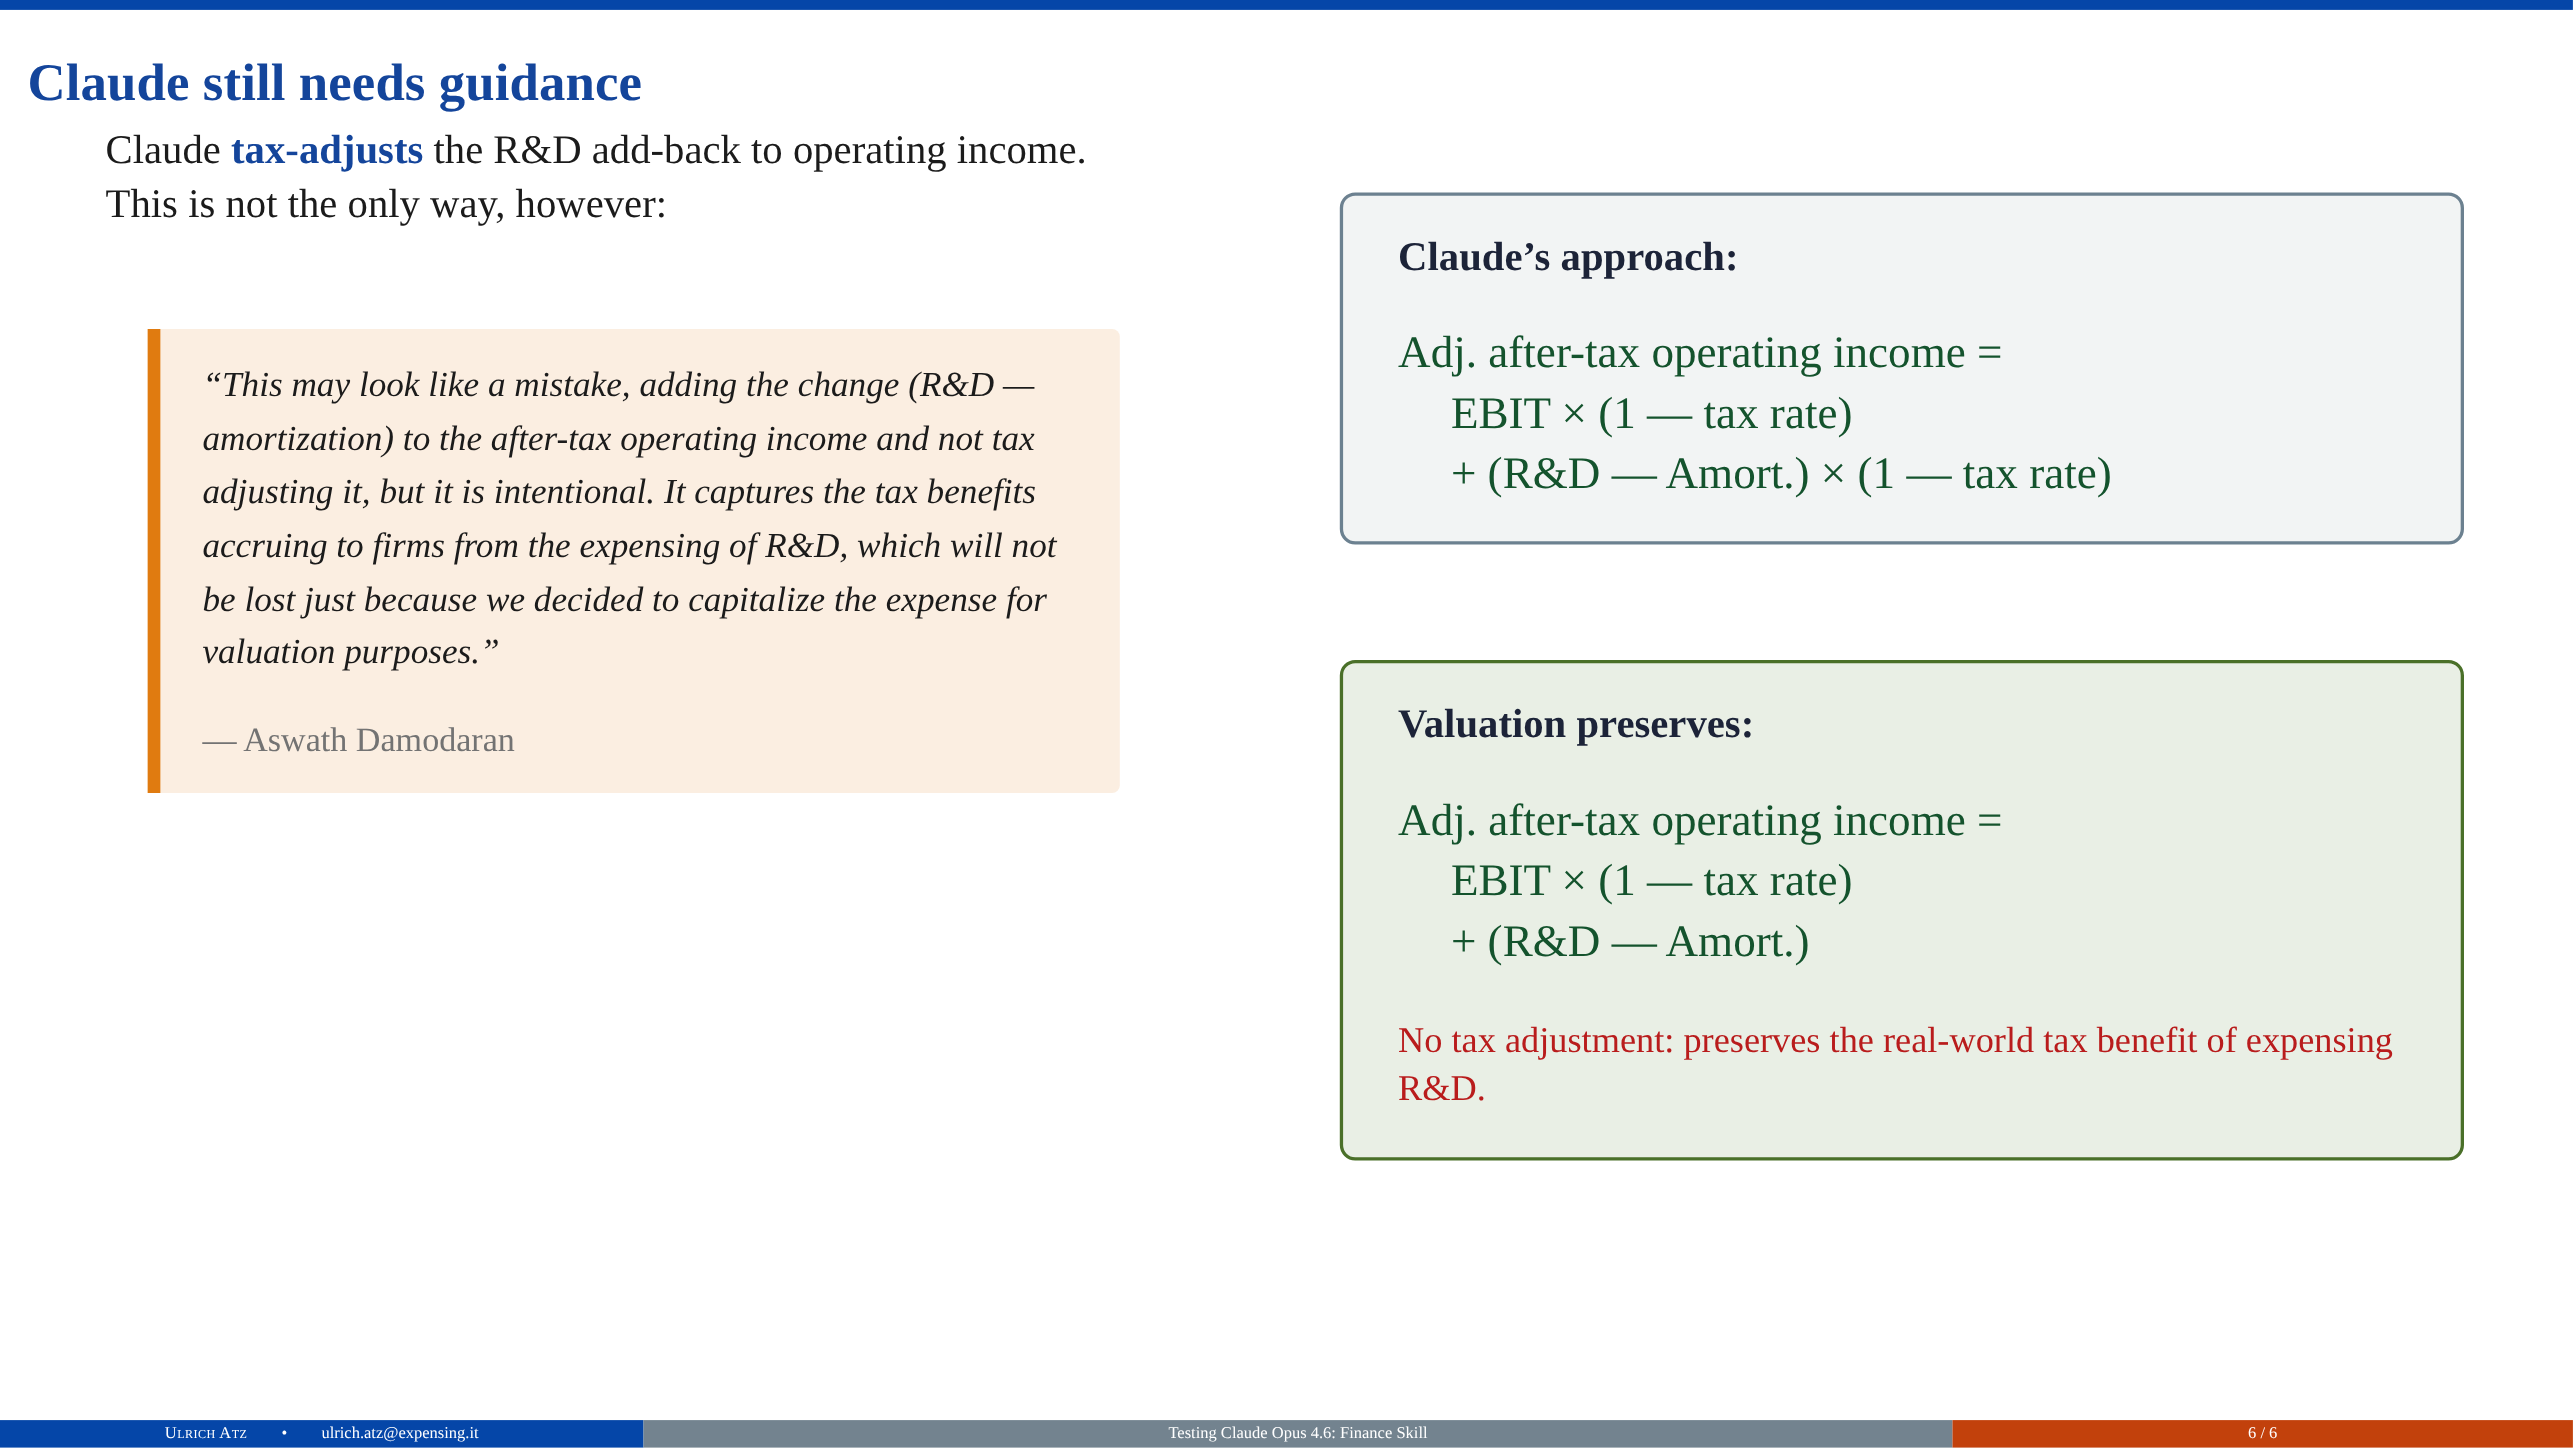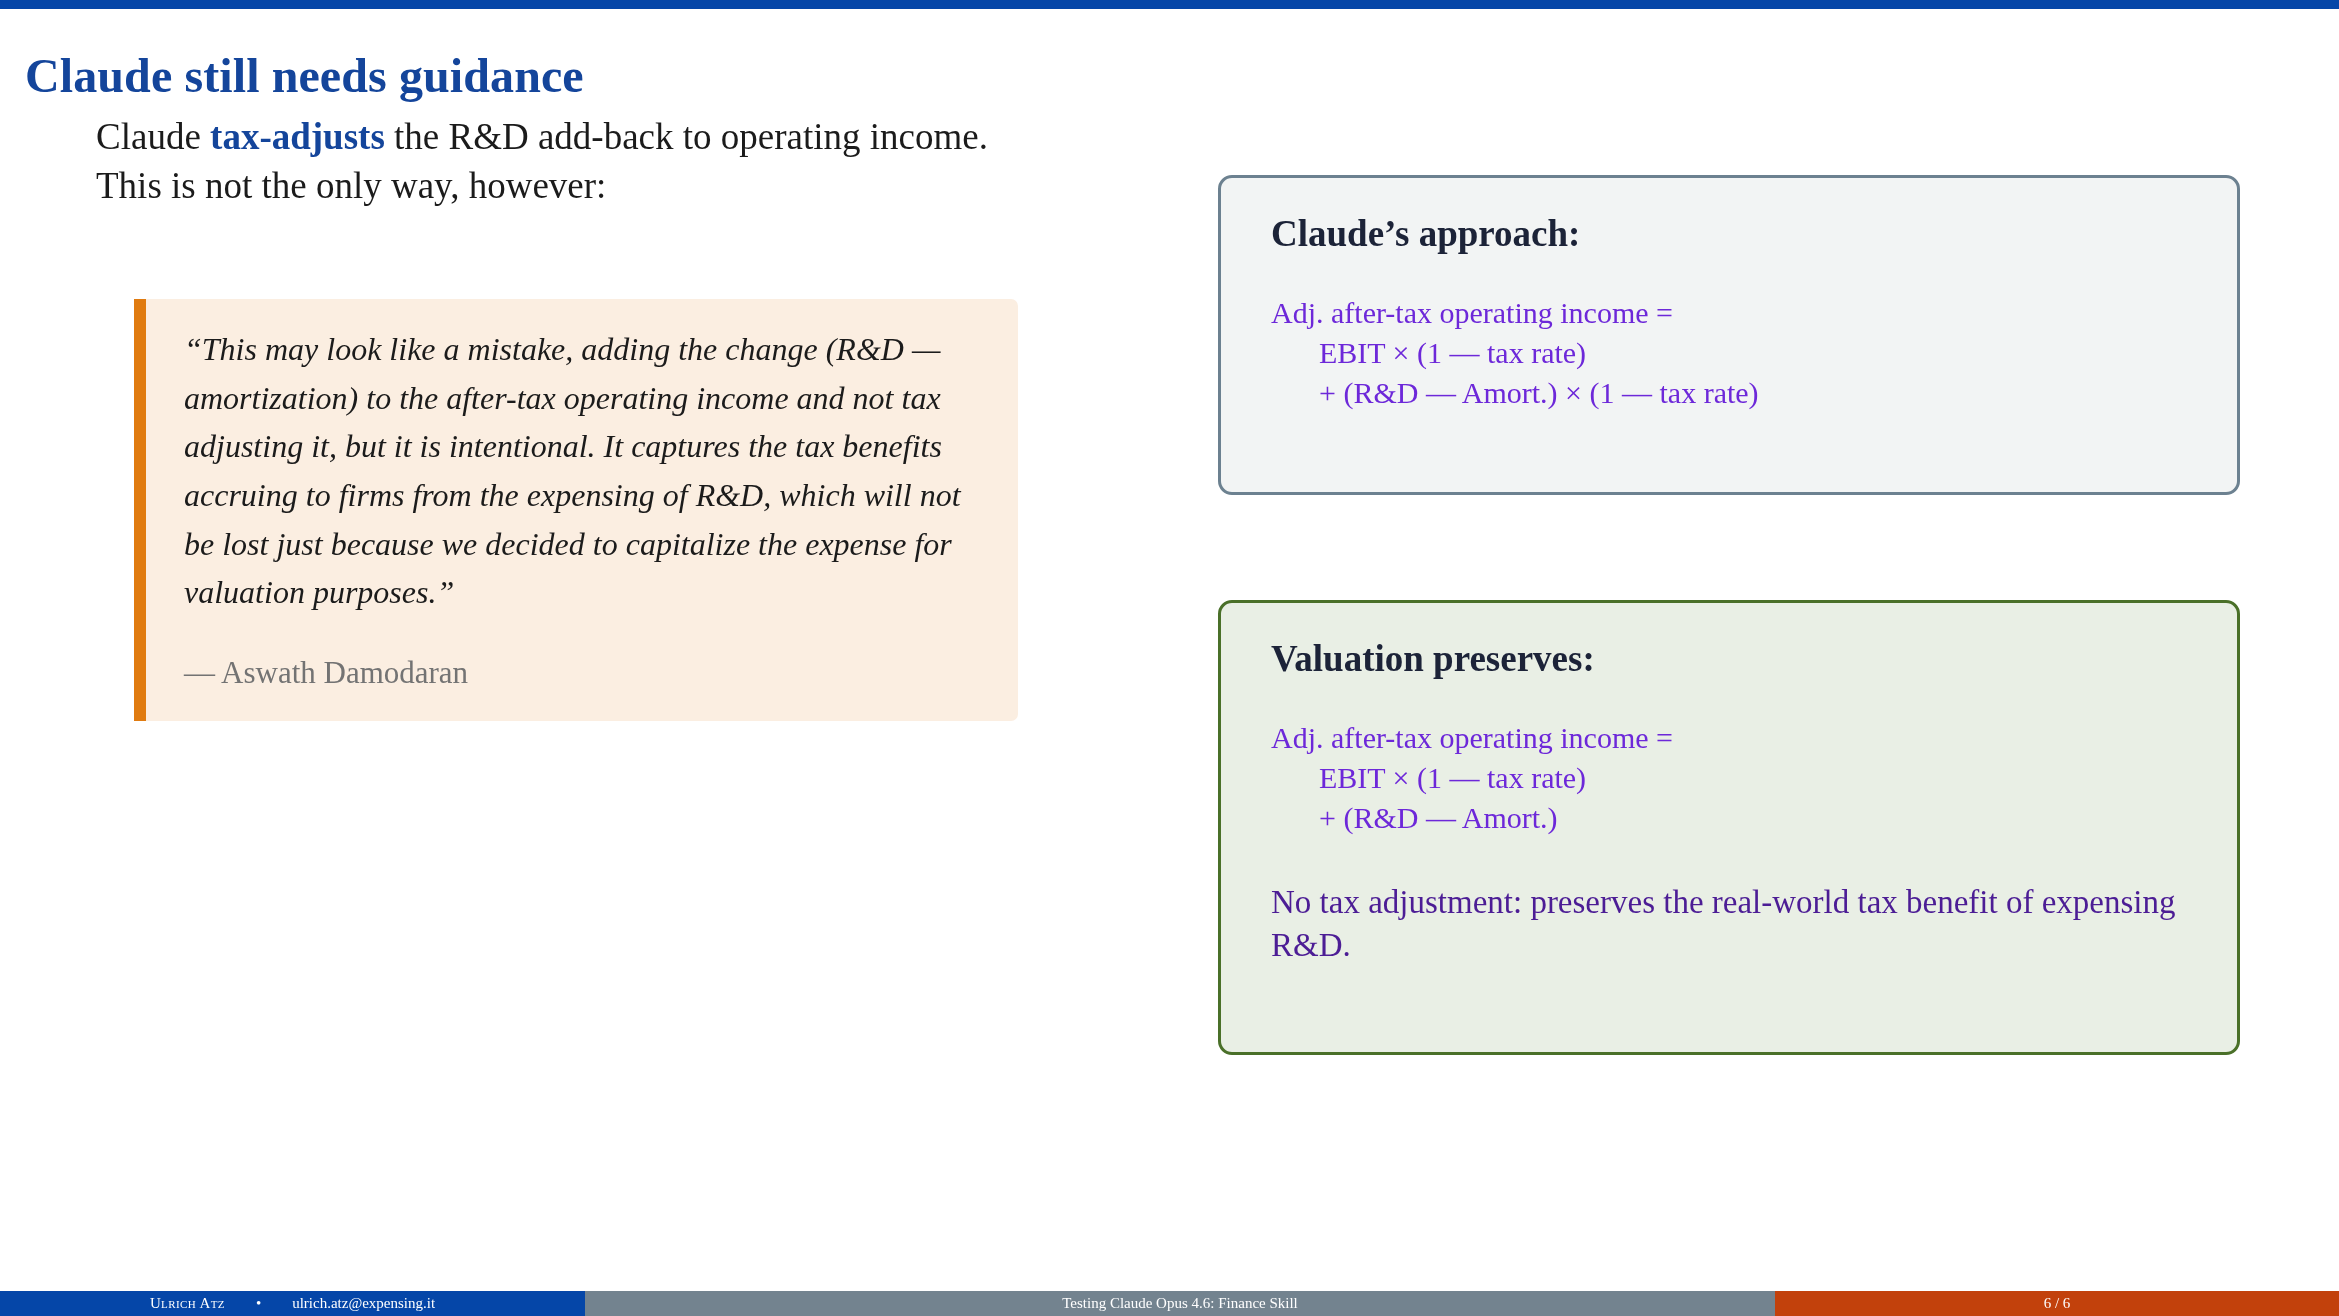--- a/index.html
+++ b/index.html
@@ -110,35 +110,35 @@
   }
 
   .box-heading {
     font-size: 37px;
     font-weight: bold;
     color: #1c2338;
     margin: 0 0 38px 0;
   }
 
   .formula {
-    font-size: 30px;
+    font-size: 41px;
     line-height: 1.34;
-    color: #6d28d9;
+    color: #14532d;
     margin: 0;
   }
   .formula .ind {
     display: block;
     padding-left: 48px;
   }
 
   #valuation-note {
     margin: 42px 0 0 0;
     font-size: 33px;
     line-height: 1.33;
-    color: #4c1d95;
+    color: #b91c1c;
   }
 
   
   #footer {
     position: absolute;
     left: 0;
     bottom: 0;
     width: 2339px;
     height: 25px;
     display: flex;

